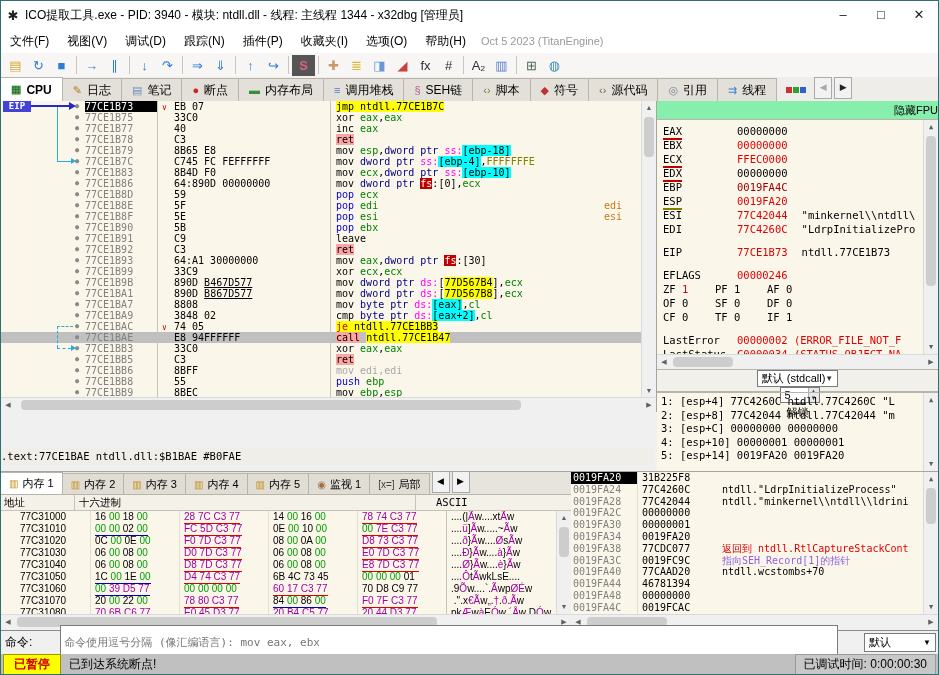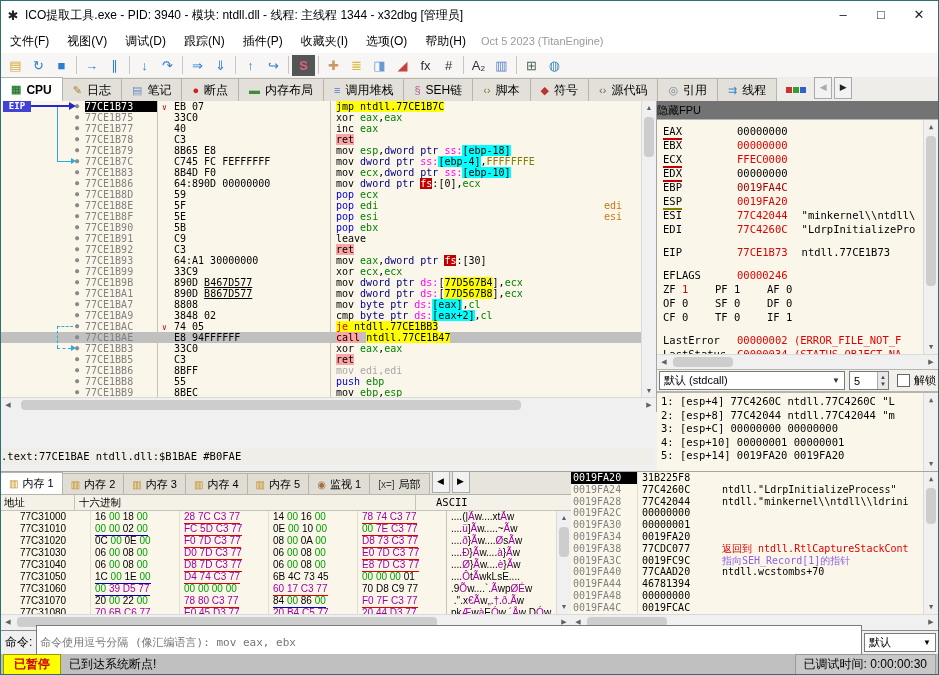--- a/index.html
+++ b/index.html
@@ -50,32 +50,32 @@
     font-size:9px;font-weight:bold;text-align:center;line-height:11px;font-family:"DejaVu Sans Mono",monospace;}
   
   .sb{background:#F0F0F0;position:absolute;}
   .sbv{width:14px;border-left:1px solid #DADADA;}
   .sbh{height:14px;border-top:1px solid #DADADA;}
   .sbarrow{color:#606060;font-size:7px;text-align:center;height:14px;line-height:14px;width:14px;}
   .sbthumbh{position:absolute;top:2px;height:10px;background:#CDCDCD;border-radius:4px;}
   .sbthumbv{position:absolute;left:2px;width:10px;background:#CDCDCD;border-radius:4px;}
   
   #rightcol{left:656px;top:100px;width:281px;height:370px;display:flex;flex-direction:column;}
-  .fpuhdr{height:18px;background:#737373;border-bottom:1px solid #B8B4AC;text-align:left;font-size:11px;line-height:18px;}
+  .fpuhdr{height:18px;background:#86efac;border-bottom:1px solid #B8B4AC;text-align:right;font-size:11px;line-height:18px;}
   #regsarea{position:relative;flex:1;overflow:hidden;padding:4px 0 0 6px;font-size:10.5px;}
   .rrow{height:14px;line-height:14px;display:flex;white-space:pre;}
   .rname{width:74px;color:#000;}
   .rname i{font-style:normal;display:inline-block;}
   .u-red i{border-bottom:2px solid #C00000;}
   .u-olv i{border-bottom:2px solid #808000;}
   .rval{color:#000;}.red{color:#E00000;}.dred{color:#A00000;}
   .rcm{color:#000;padding-left:14px;white-space:pre;}
   .flagpair{width:52px;}
   .gap{height:9px;}
-  #convrow{height:21px;border-top:1px solid #B8B4AC;border-bottom:1px solid #B8B4AC;background:#F2F0EA;display:flex;align-items:center;font-size:11px;padding:0 2px;}
+  #convrow{height:21px;border-top:1px solid #B8B4AC;border-bottom:1px solid #B8B4AC;background:#F2F0EA;display:flex;align-items:center;font-size:11px;padding:0 2px;flex-direction:column;}
   .convsel{flex:1;height:17px;border:1px solid #7A7A7A;background:#FFF;display:flex;align-items:center;padding:0 4px;font-size:11px;}
   .convsel .car{margin-left:auto;font-size:8px;color:#333;}
   .spin{width:34px;height:17px;border:1px solid #7A7A7A;background:#FFF;margin-left:4px;display:flex;align-items:center;padding-left:4px;}
   .spin .ar{margin-left:auto;display:flex;flex-direction:column;font-size:6px;line-height:7px;color:#444;background:#E8E8E8;padding:0 2px;border-left:1px solid #AAA;height:100%;justify-content:center;}
   .chk{width:11px;height:11px;border:1px solid #666;background:#FFF;margin:0 4px 0 8px;}
   #argsarea{position:relative;height:76px;overflow:hidden;border-top:1px solid #B8B4AC;padding:2px 0 0 4px;font-size:10.5px;}
   .arow{height:13.6px;line-height:13.6px;white-space:pre;}
   
   #infobox{left:0;top:413px;width:652px;height:31px;background:#FFFDF6;border:1px solid #9A968E;}
   #infoline1{height:13px;line-height:13px;font-size:10.5px;padding-left:4px;}
@@ -102,21 +102,21 @@
   
   #stackpane{left:570px;top:470px;width:367px;height:156px;border-top:1px solid #A8A49C;display:flex;flex-direction:column;}
   .stackrows{position:relative;flex:1;overflow:hidden;}
   .srow{display:flex;height:11.8px;line-height:11.8px;font-size:10px;white-space:pre;}
   .sa{width:64px;color:#808080;padding-left:2px;}
   .sa.sel{background:#000;color:#FFF;}
   .sv{width:76px;color:#000;border-left:1px solid #E2DED4;padding-left:4px;}
   .sc{flex:1;padding-left:4px;}
   .k-red{color:#E00000;}.k-vio{color:#9060E0;}.k-blk{color:#000;}
   
-  #cmdbar{position:absolute;left:0;top:629px;width:100%;height:23px;background:#F0F0F0;border-top:1px solid #8A8A8A;display:flex;align-items:center;font-size:12px;}
+  #cmdbar{position:absolute;left:0;top:629px;width:100%;height:23px;background:#F0F0F0;border-top:1px solid #8A8A8A;display:flex;align-items:center;font-size:12px;gap:24px;}
   #cmdbar .lbl{padding:0 4px;}
   #cmdinput{flex:1;height:17px;border:1px solid #7A7A7A;font-size:11px;font-family:"DejaVu Sans Mono",monospace;padding:8px 3px;background:#FFF;}
   .profile{width:62px;height:17px;border:1px solid #7A7A7A;background:#FFF;margin:0 2px;display:flex;align-items:center;padding:0 4px;font-size:11px;}
   .profile .car{margin-left:auto;font-size:8px;}
   
   #statusbar{position:absolute;left:0;top:653px;width:100%;height:20px;background:#C0C0C0;display:flex;align-items:center;font-size:12px;}
   .paused{background:#FFFF00;color:#D00000;font-weight:bold;padding:1px 10px;border:1px solid #9A9A00;margin-left:2px;}
   .stmsg{padding-left:8px;color:#000;flex:1;}
   .sttime{border:1px solid #9A9A9A;background:#C8C8C8;padding:1px 8px;margin-right:2px;white-space:pre;}
 </style>

